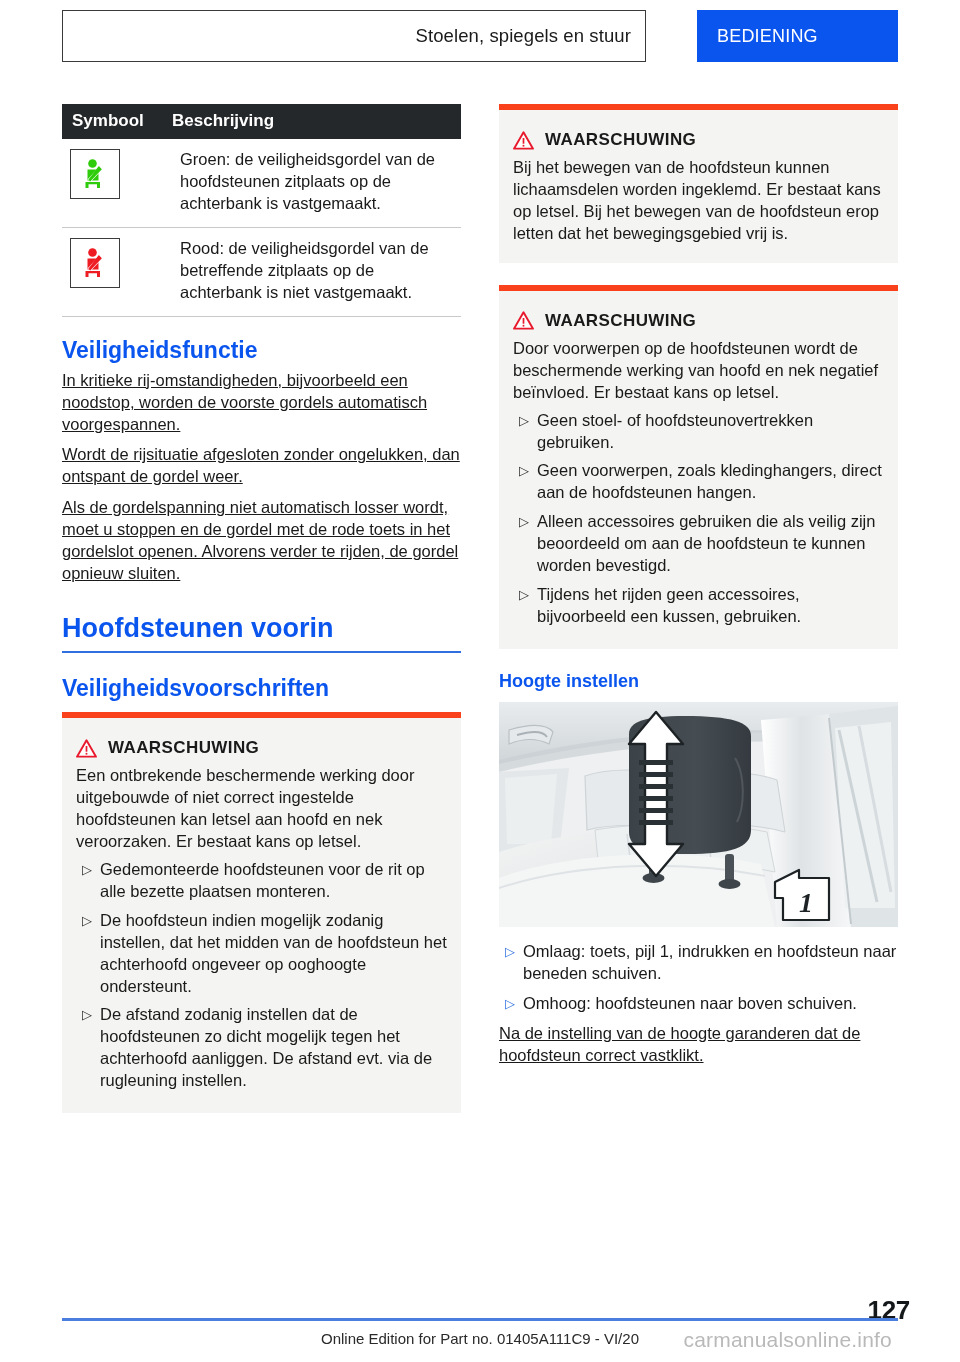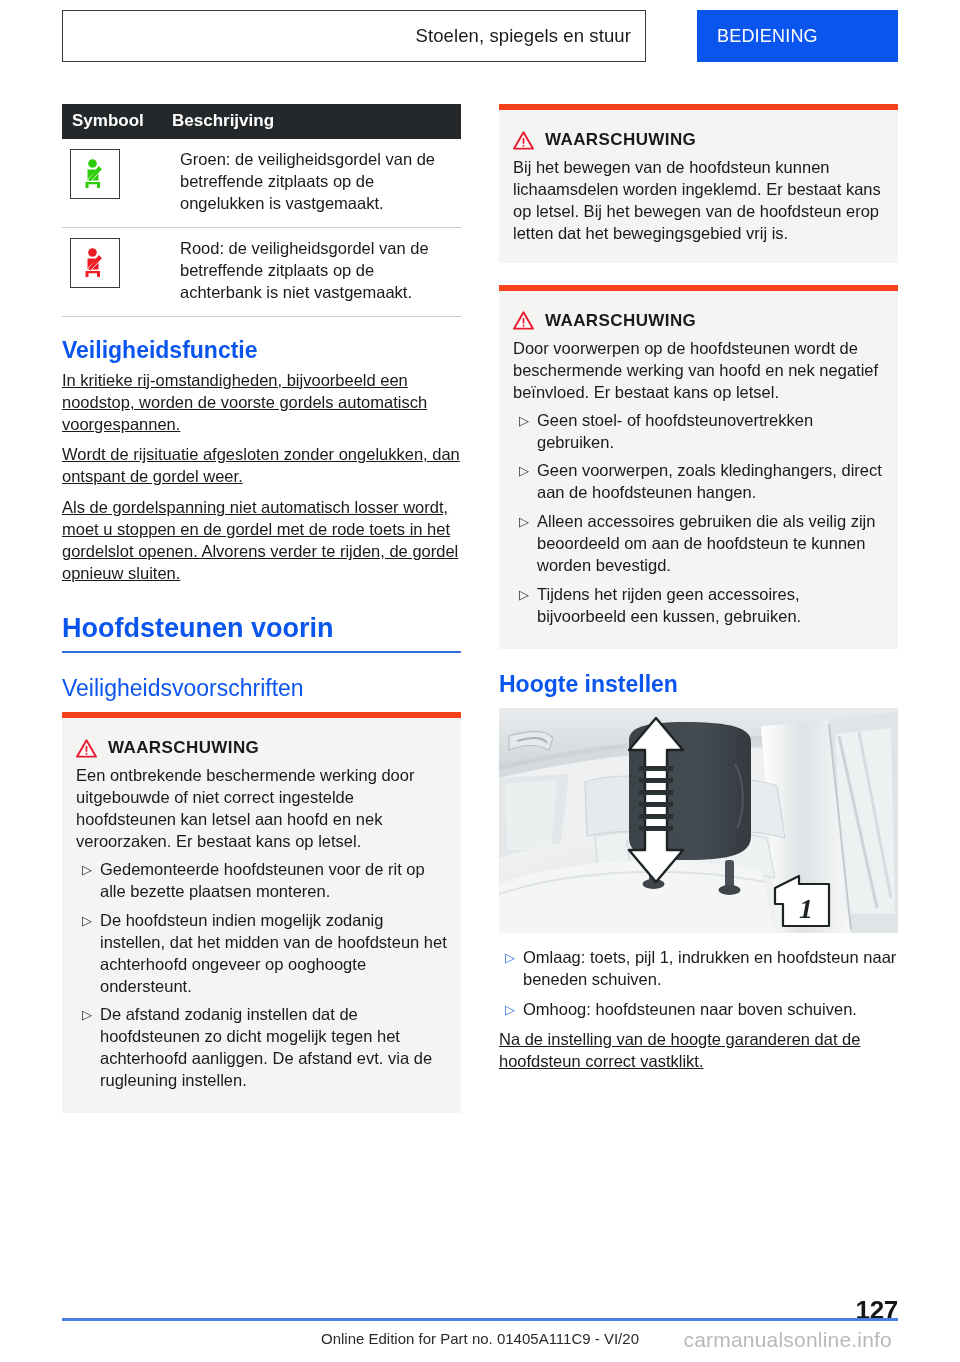--- a/index.html
+++ b/index.html
@@ -73,25 +73,25 @@
     color:#0b55ef;font-size:23px;font-weight:bold;
     margin:20px 0 6px 0;letter-spacing:0;
   }
   h1.h-main{
     color:#0b55ef;font-size:27px;font-weight:bold;
     margin:28px 0 0 0;
     padding-bottom:7px;
     border-bottom:2px solid #2f6fe0;
   }
   h2.h-sub{
-    color:#0b55ef;font-size:23px;font-weight:normal;
+    color:#0b55ef;font-size:23px;font-weight:bold;
     margin:22px 0 10px 0;
   }
   h2.h-sub2{
-    color:#0b55ef;font-size:23px;font-weight:bold;
+    color:#0b55ef;font-size:18px;font-weight:bold;
     margin:4px 0 10px 0;
   }
 
   p.body{font-size:16.5px;line-height:1.33;margin:0 0 9px 0;text-decoration:underline;}
 
   
   .warn{
     background:#f4f4f2;
     border-top:6px solid #f9421c;
     padding:10px 14px 14px 14px;
@@ -124,21 +124,21 @@
   ul.blist.outer li{margin-bottom:8px;}
 
   
   .figure{width:399px;height:225px;margin:4px 0 14px 0;overflow:hidden;}
 
   
   .footer-line{
     position:absolute;left:62px;top:1318px;width:836px;height:3px;background:#4a7fe0;
   }
   .page-no{
-    position:absolute;right:62px;top:1295px;
+    position:absolute;right:50px;top:1295px;
     font-size:26px;font-weight:bold;color:#15181a;letter-spacing:-.3px;
   }
   .footer-text{
     position:absolute;left:0;top:1330px;width:960px;text-align:center;
     font-size:15px;color:#2a2a2a;
   }
   .watermark{
     position:absolute;right:68px;top:1328px;
     font-size:21px;color:#b9b9b9;letter-spacing:.2px;
   }
@@ -166,21 +166,21 @@
           <div class="sym-box">
             <svg width="34" height="34" viewBox="0 0 34 34" aria-hidden="true">
               <circle cx="14.5" cy="6.5" r="4.3" fill="#2ecc0a"></circle>
               <path d="M9.5 12.5 L9.5 23.5 L20.5 23.5 L20.5 12.5 Z" fill="#2ecc0a"></path>
               <path d="M21.5 9.5 L24.5 12.5 L12.5 25 L9.5 22.5 Z" fill="#ffffff"></path>
               <path d="M20.8 9.0 L23.9 12.2 L12.2 24.6 L10.3 22.8 Z" fill="#2ecc0a"></path>
               <path d="M7.5 25 L7.5 31 L10.5 31 L10.5 27.3 L19 27.3 L19 31 L22 31 L22 25 Z" fill="#2ecc0a"></path>
             </svg>
           </div>
         </td>
-        <td class="desc">Groen: de veiligheidsgordel van de betreffende zitplaats op de ongelukken is vastgemaakt.</td>
+        <td class="desc">Groen: de veiligheidsgordel van de hoofdsteunen zitplaats op de achterbank is vastgemaakt.</td>
       </tr>
       <tr class="body-row">
         <td class="sym">
           <div class="sym-box">
             <svg width="34" height="34" viewBox="0 0 34 34" aria-hidden="true">
               <circle cx="14.5" cy="6.5" r="4.3" fill="#ee1c23"></circle>
               <path d="M9.5 12.5 L9.5 23.5 L20.5 23.5 L20.5 12.5 Z" fill="#ee1c23"></path>
               <path d="M21.5 9.5 L24.5 12.5 L12.5 25 L9.5 22.5 Z" fill="#ffffff"></path>
               <path d="M20.8 9.0 L23.9 12.2 L12.2 24.6 L10.3 22.8 Z" fill="#ee1c23"></path>
               <path d="M7.5 25 L7.5 31 L10.5 31 L10.5 27.3 L19 27.3 L19 31 L22 31 L22 25 Z" fill="#ee1c23"></path>

